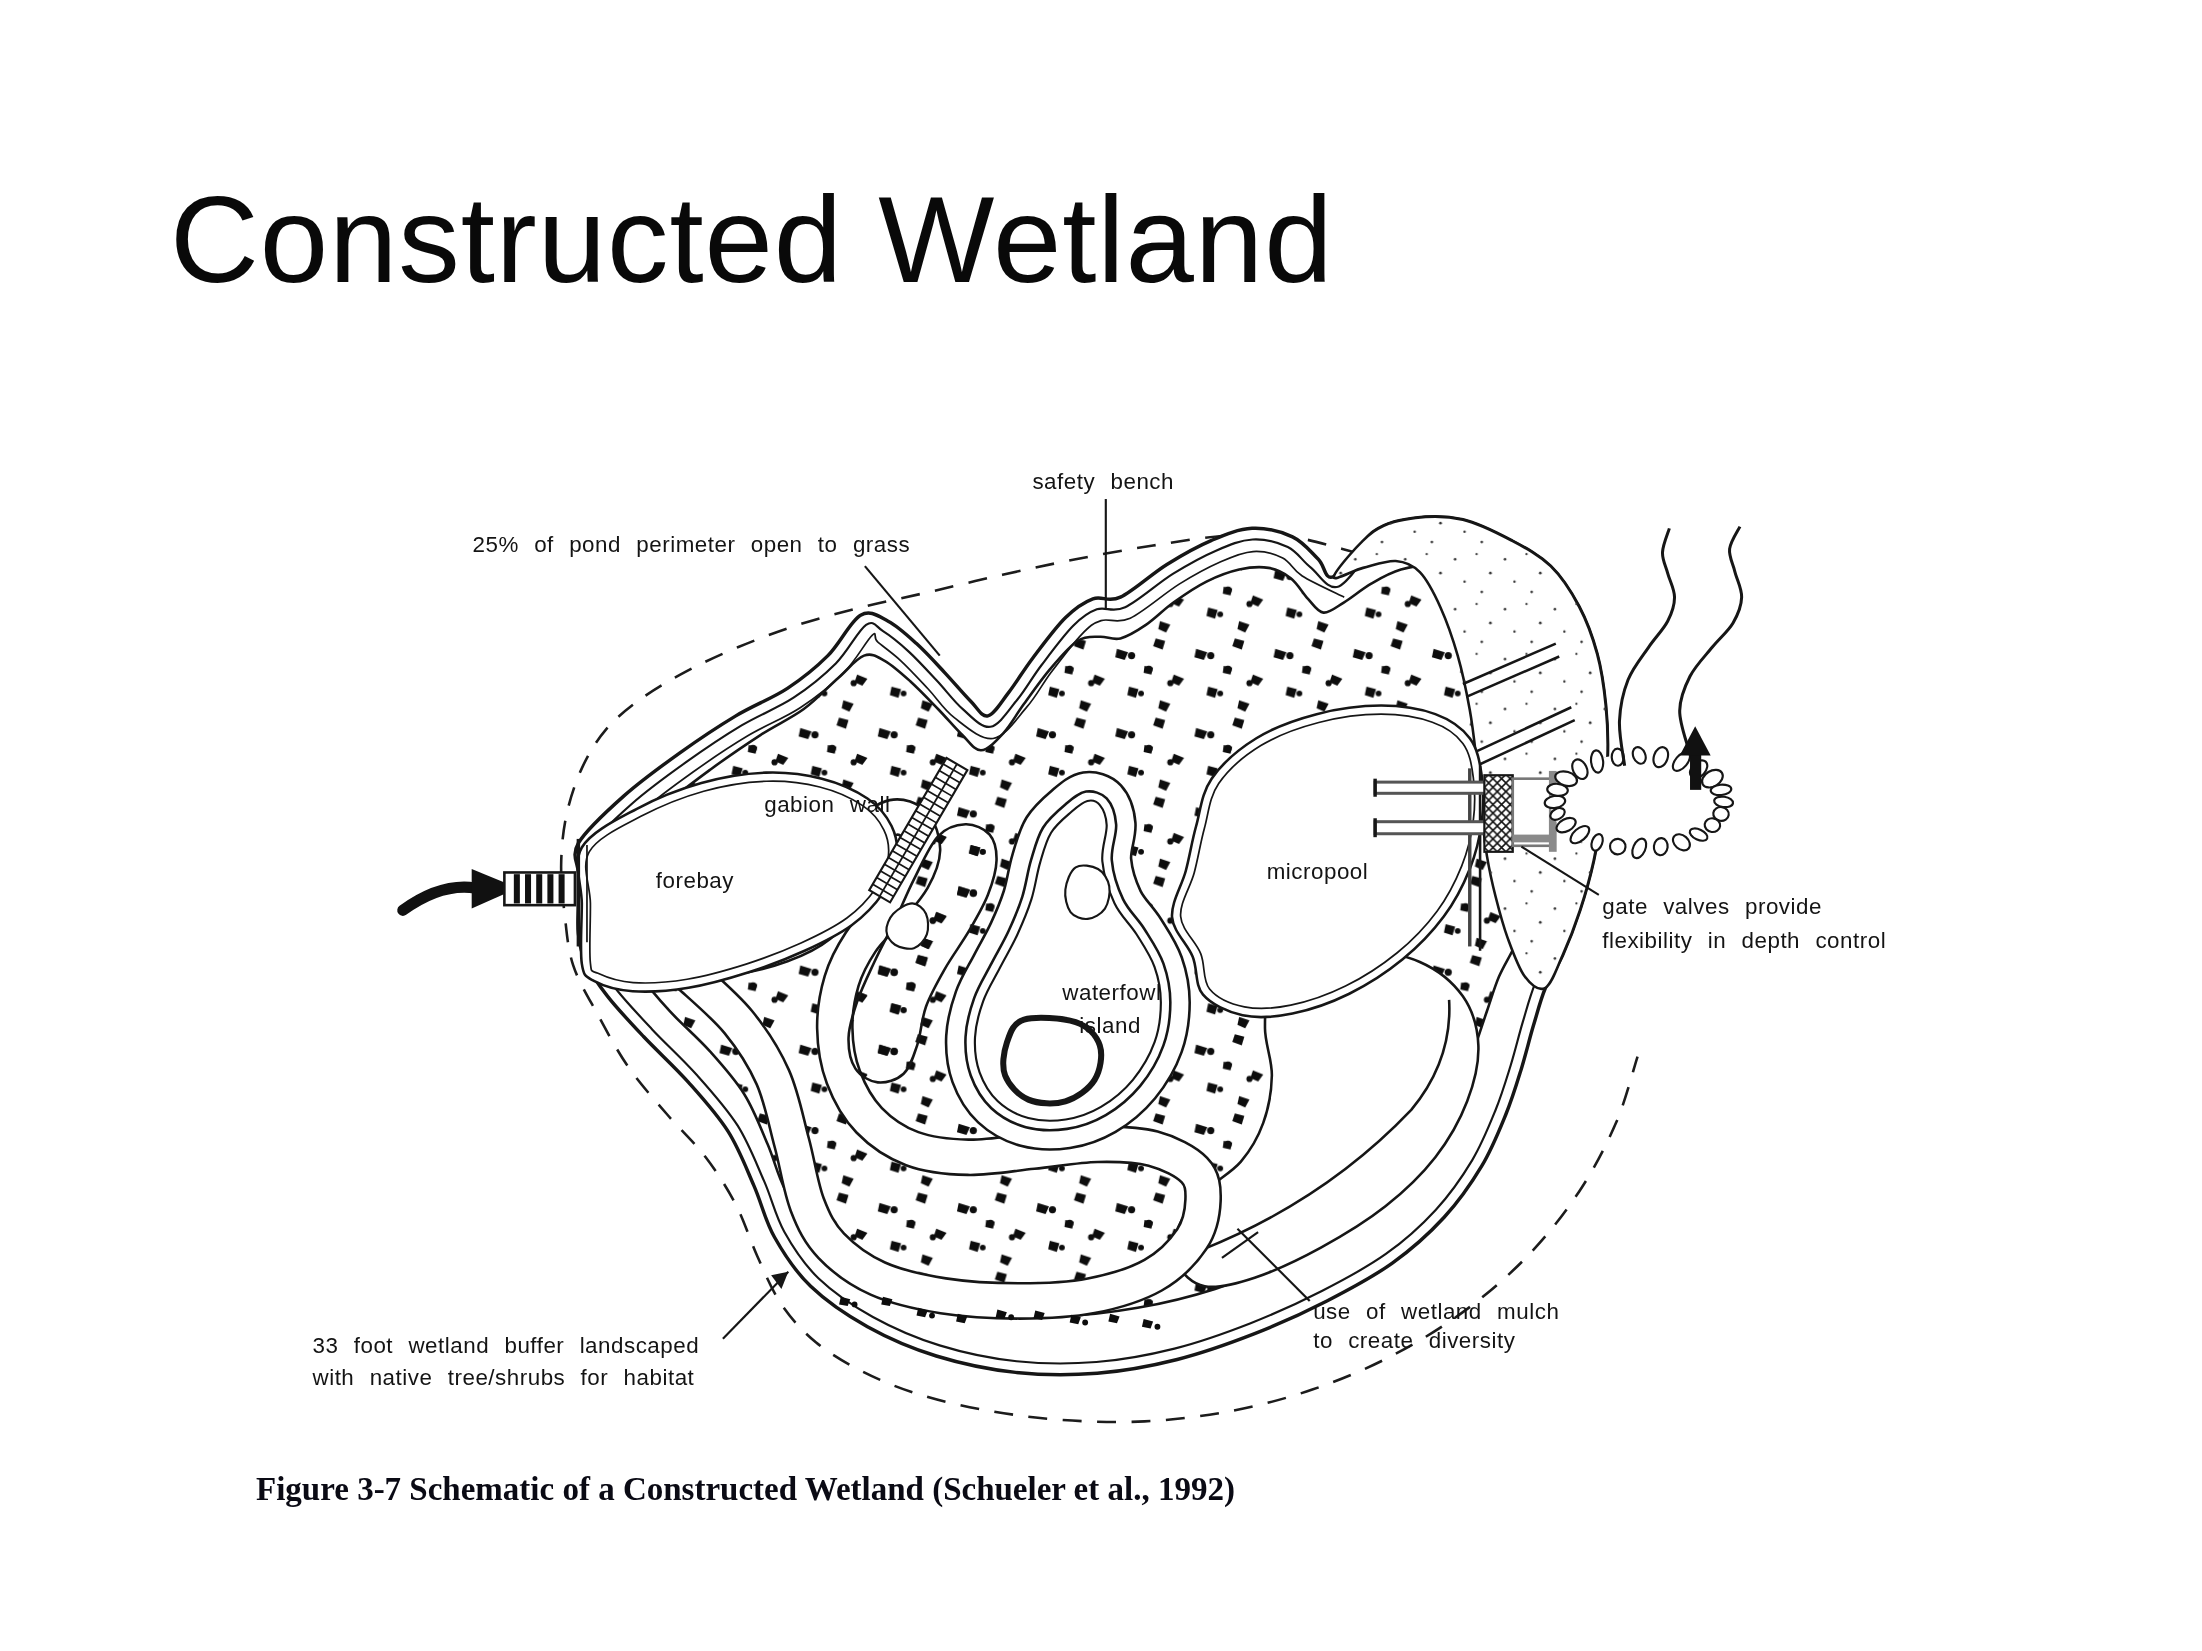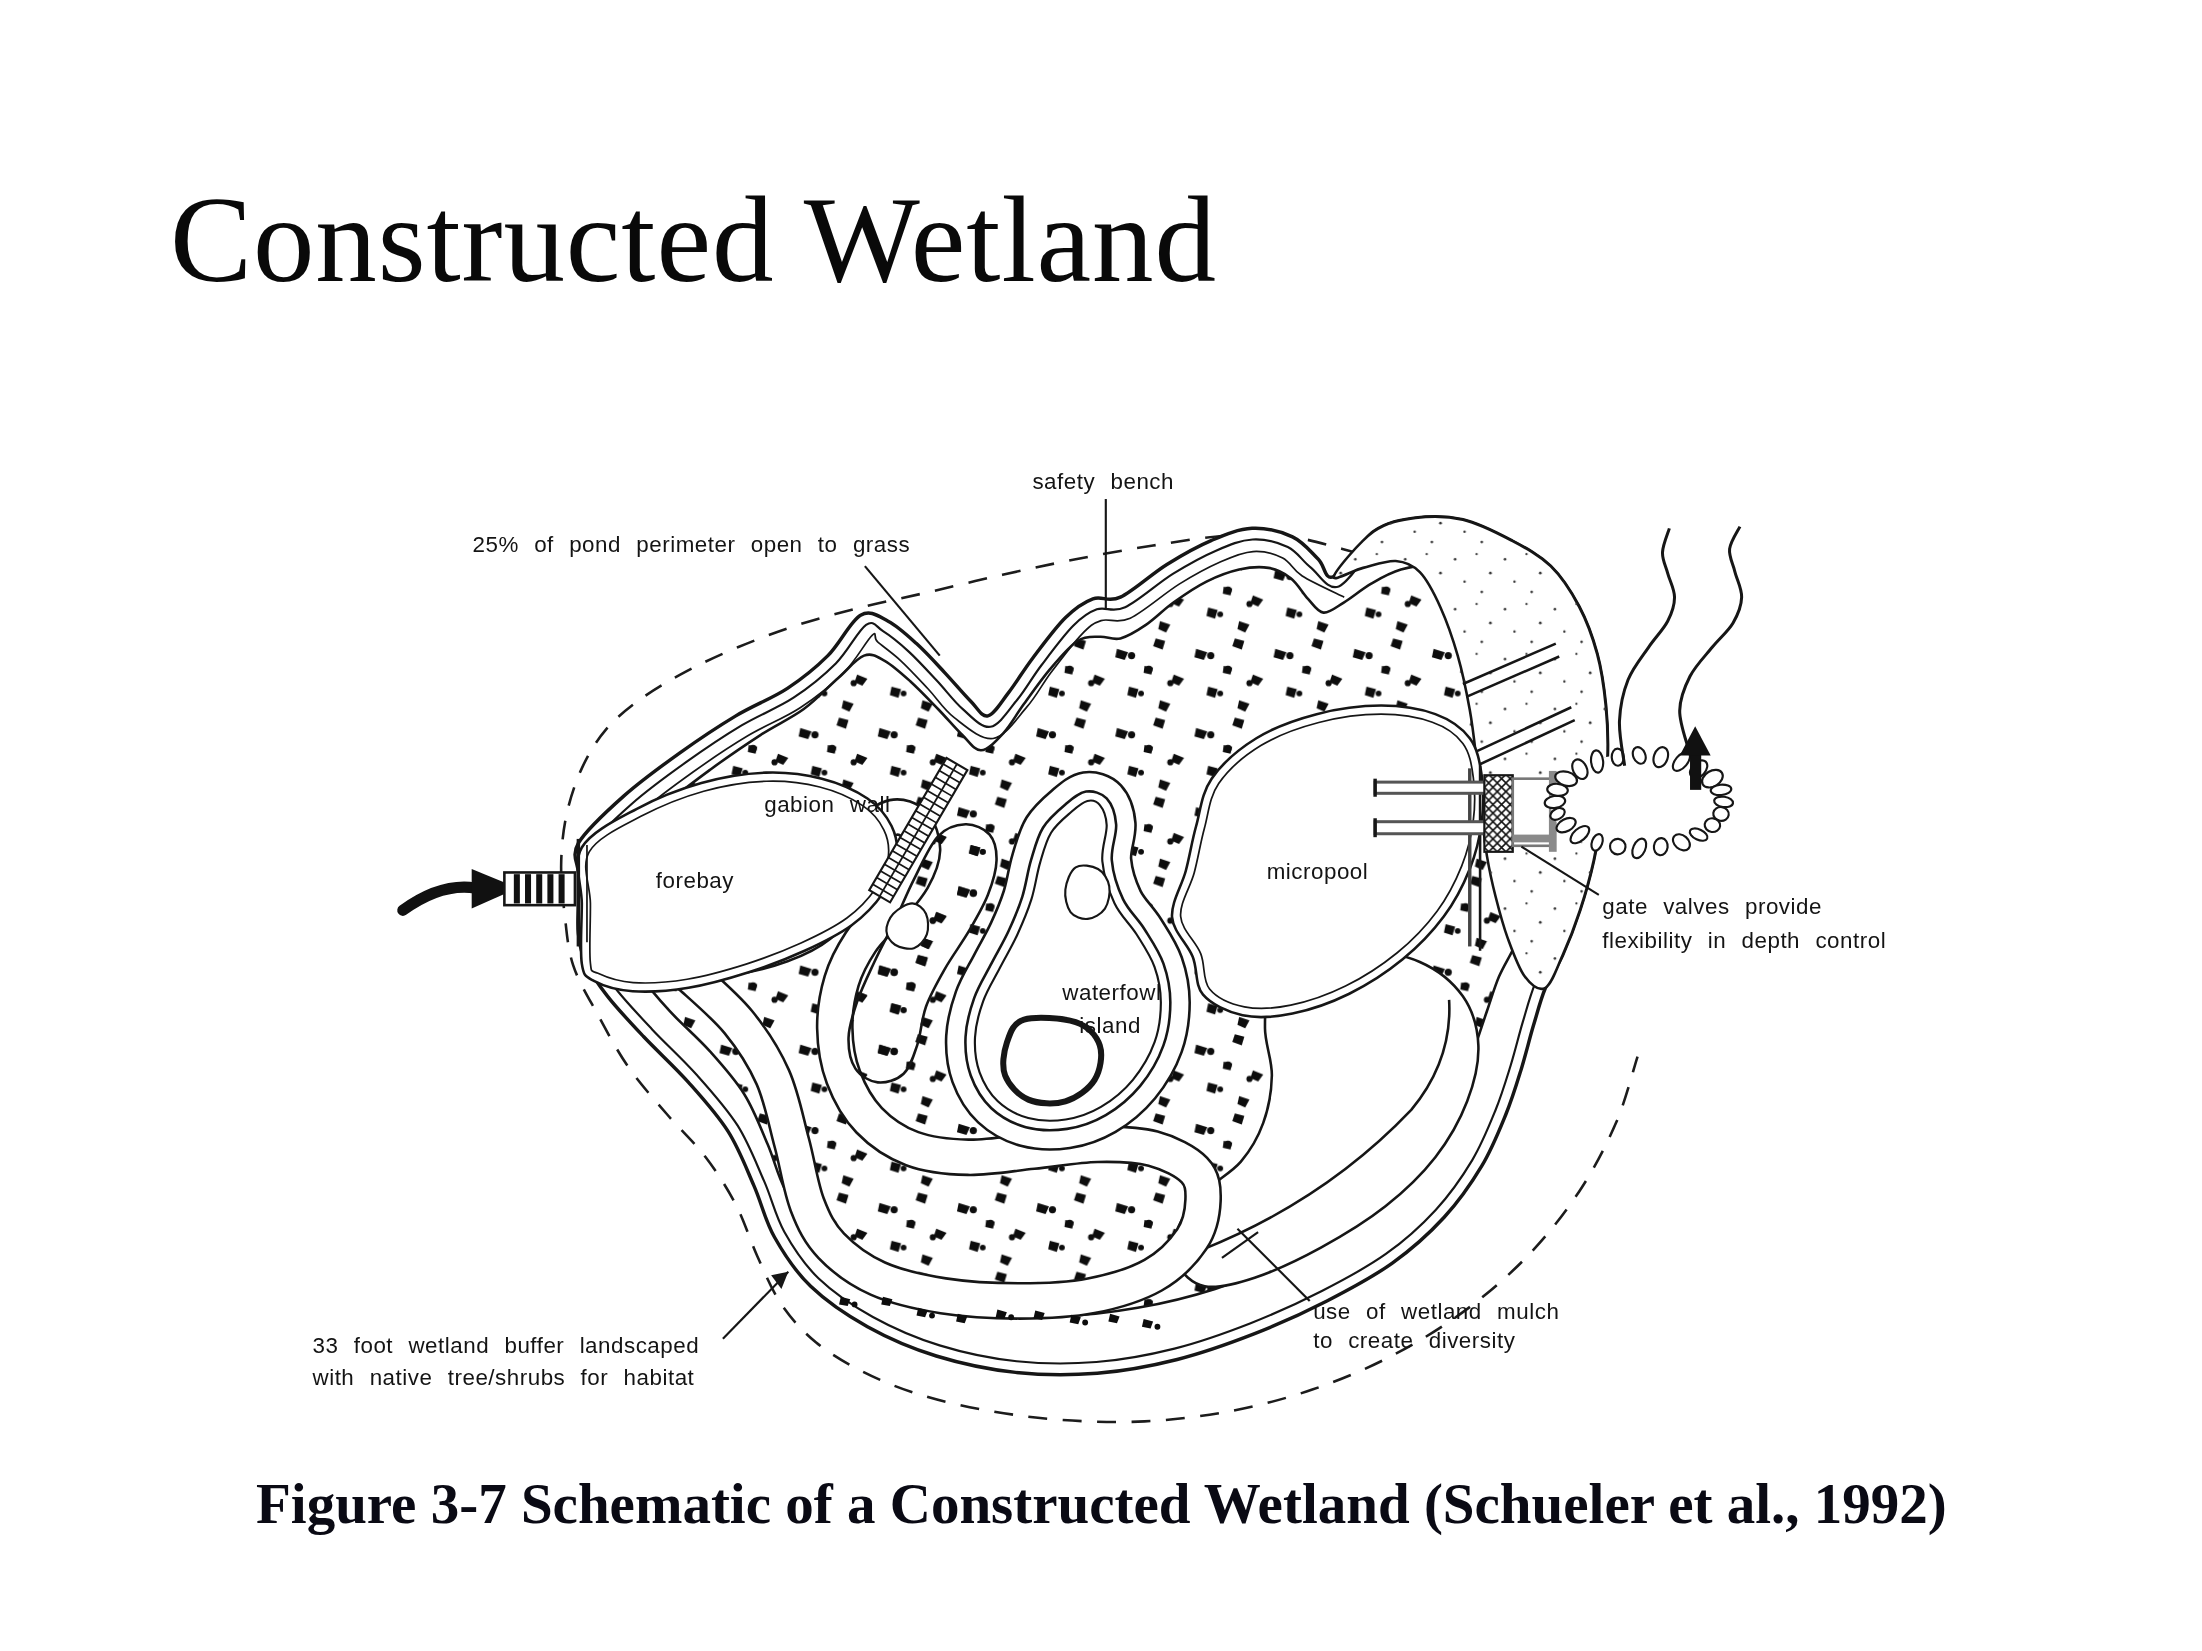--- a/index.html
+++ b/index.html
@@ -1,17 +1,17 @@
 <!DOCTYPE html>
 <html style="font-size:13.8px"><head>
 <meta charset="utf-8">
 <style>
 html,body{margin:0;padding:0;background:#ffffff;width:2203px;height:1652px;overflow:hidden;}
-.title{position:absolute;left:170px;top:169px;font-family:Liberation Serif, serif;font-size:123px;font-weight:400;color:#090909;letter-spacing:0.9px;white-space:nowrap;}
-.caption{position:absolute;left:256px;top:1471px;font-family:"Liberation Serif",serif;font-size:57px;font-weight:700;color:#0a0a14;white-space:nowrap;}
+.title{position:absolute;left:170px;top:169px;font-family:Liberation Sans, sans-serif;font-size:123px;font-weight:400;color:#090909;letter-spacing:0.9px;white-space:nowrap;}
+.caption{position:absolute;left:256px;top:1471px;font-family:"Liberation Serif",serif;font-size:33px;font-weight:700;color:#0a0a14;white-space:nowrap;}
 svg{position:absolute;left:0;top:0;}
 </style>
 </head>
 <body>
 <svg width="2203" height="1652" viewBox="0 0 2560 1920">
 <defs>
 <pattern id="stip" width="92" height="92" patternUnits="userSpaceOnUse">
   <g fill="#0d0d0d">
     <path d="M10,18 l13,4 -4,9 -11,-3 z"></path>
           <circle cx="27" cy="26" r="4.2"></circle>

